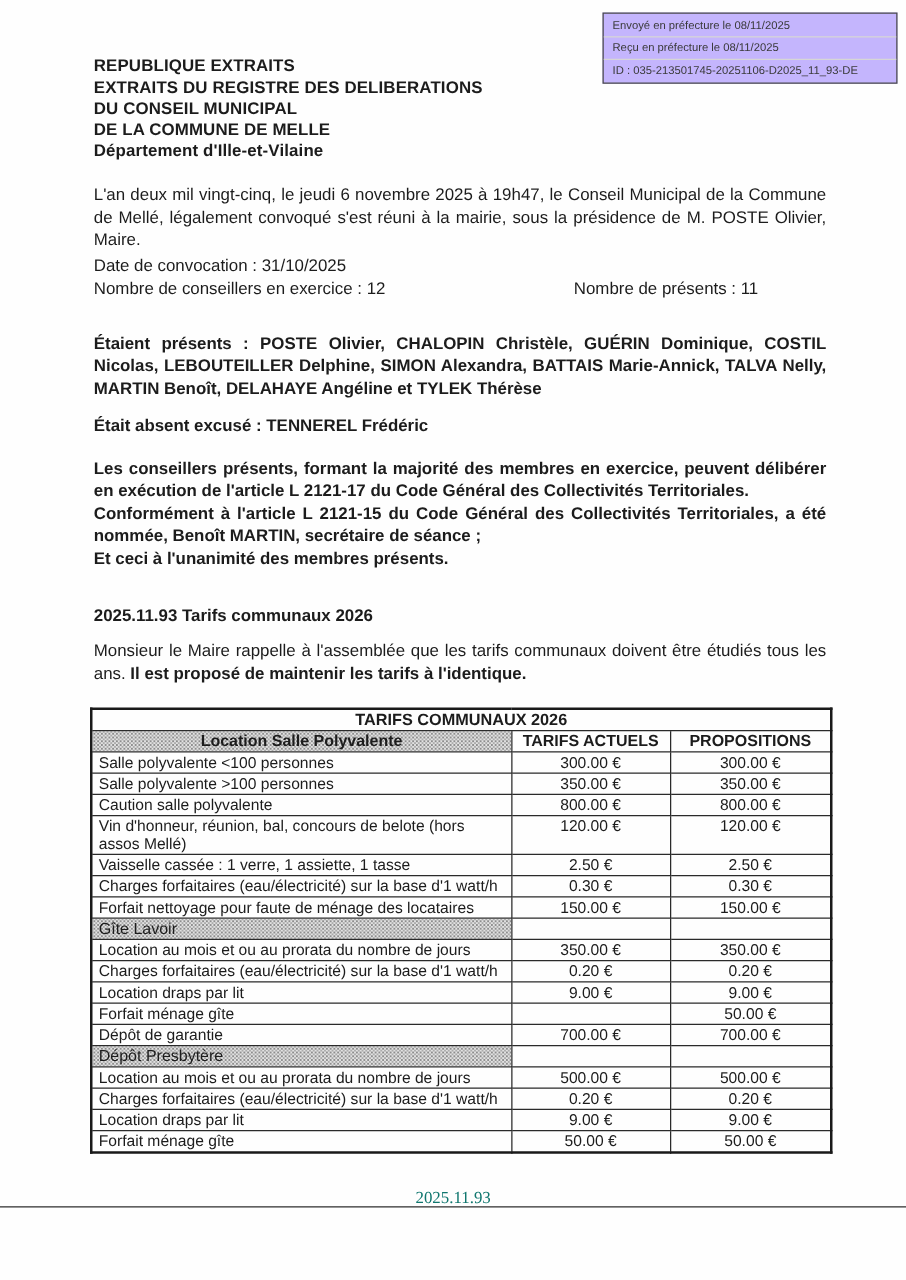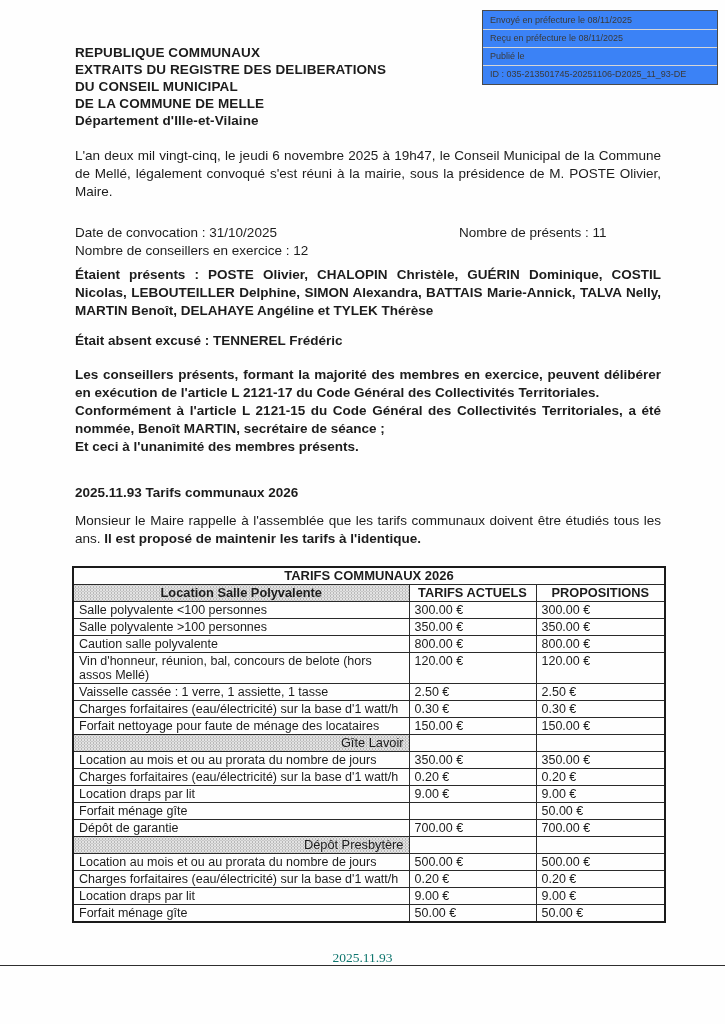--- a/index.html
+++ b/index.html
@@ -22,21 +22,21 @@
     background: #fefefe;
   }
 
   
   .stamp {
     position: absolute;
     top: 10px;
     left: 482px;
     width: 236px;
     border: 1px solid #4a4a4a;
-    background: #3b82f6;
+    background: #c4b5fd;
     box-sizing: border-box;
     padding: 1px 0;
   }
   .stamp-line {
     font-size: 9px;
     line-height: 15px;
     color: #3a3a3a;
     padding: 1px 7px 1px 7px;
     white-space: nowrap;
     border-bottom: 1px solid #d6d6d6;
@@ -59,21 +59,21 @@
     position: absolute;
     left: 75px;
     width: 586px;
     font-size: 13.5px;
     line-height: 18px;
   }
   .justify { text-align: justify; }
   .bold { font-weight: bold; }
 
   .intro   { top: 147px; }
-  .meta    { top: 224px; display: flex; }
+  .meta    { top: 204px; display: flex; align-items: flex-end; }
   .meta-col-left  { width: 340px; }
   .meta-col-right { flex: 1; margin-left: 44px; }
   .meta-line { line-height: 18px; }
 
   .presents { top: 266px; }
   .absent   { top: 332px; }
   .legal    { top: 366px; }
   .legal p  { margin: 0; }
   .dtitle   { top: 484px; }
   .proposal { top: 512px; }
@@ -112,26 +112,26 @@
   }
   .shaded {
     background-color: #e2e2e2;
     background-image:
       radial-gradient(#8d8d8d 0.7px, transparent 0.8px),
       radial-gradient(#ababab 0.7px, transparent 0.8px);
     background-size: 3px 3px;
     background-position: 0 0, 1.5px 1.5px;
   }
   td.section-cell {
-    text-align: right;
+    text-align: left;
     font-size: 12.8px;
     margin-top: 35px;
   }
   td.amount {
-    text-align: left;
+    text-align: center;
     padding-right: 7px;
     white-space: nowrap;
   }
 
   
   .footer {
     position: absolute;
     top: 949px;
     left: 0;
     width: 725px;
@@ -145,26 +145,25 @@
   }
 </style>
 </head>
 <body>
 
 <div class="page">
 
   <div class="stamp">
     <div class="stamp-line">Envoyé en préfecture le 08/11/2025</div>
     <div class="stamp-line">Reçu en préfecture le 08/11/2025</div>
-    <div class="stamp-line">Publié le</div>
     <div class="stamp-line">ID : 035-213501745-20251106-D2025_11_93-DE</div>
   </div>
 
   <div class="doc-header">
-    <div>REPUBLIQUE COMMUNAUX</div>
+    <div>REPUBLIQUE EXTRAITS</div>
     <div>EXTRAITS DU REGISTRE DES DELIBERATIONS</div>
     <div>DU CONSEIL MUNICIPAL</div>
     <div>DE LA COMMUNE DE MELLE</div>
     <div>Département d'Ille-et-Vilaine</div>
   </div>
 
   <div class="block intro justify">L'an deux mil vingt-cinq, le jeudi 6 novembre 2025 à 19h47, le Conseil Municipal de la Commune de Mellé, légalement convoqué s'est réuni à la mairie, sous la présidence de M. POSTE Olivier, Maire.</div>
 
   <div class="block meta">
     <div class="meta-col-left">

